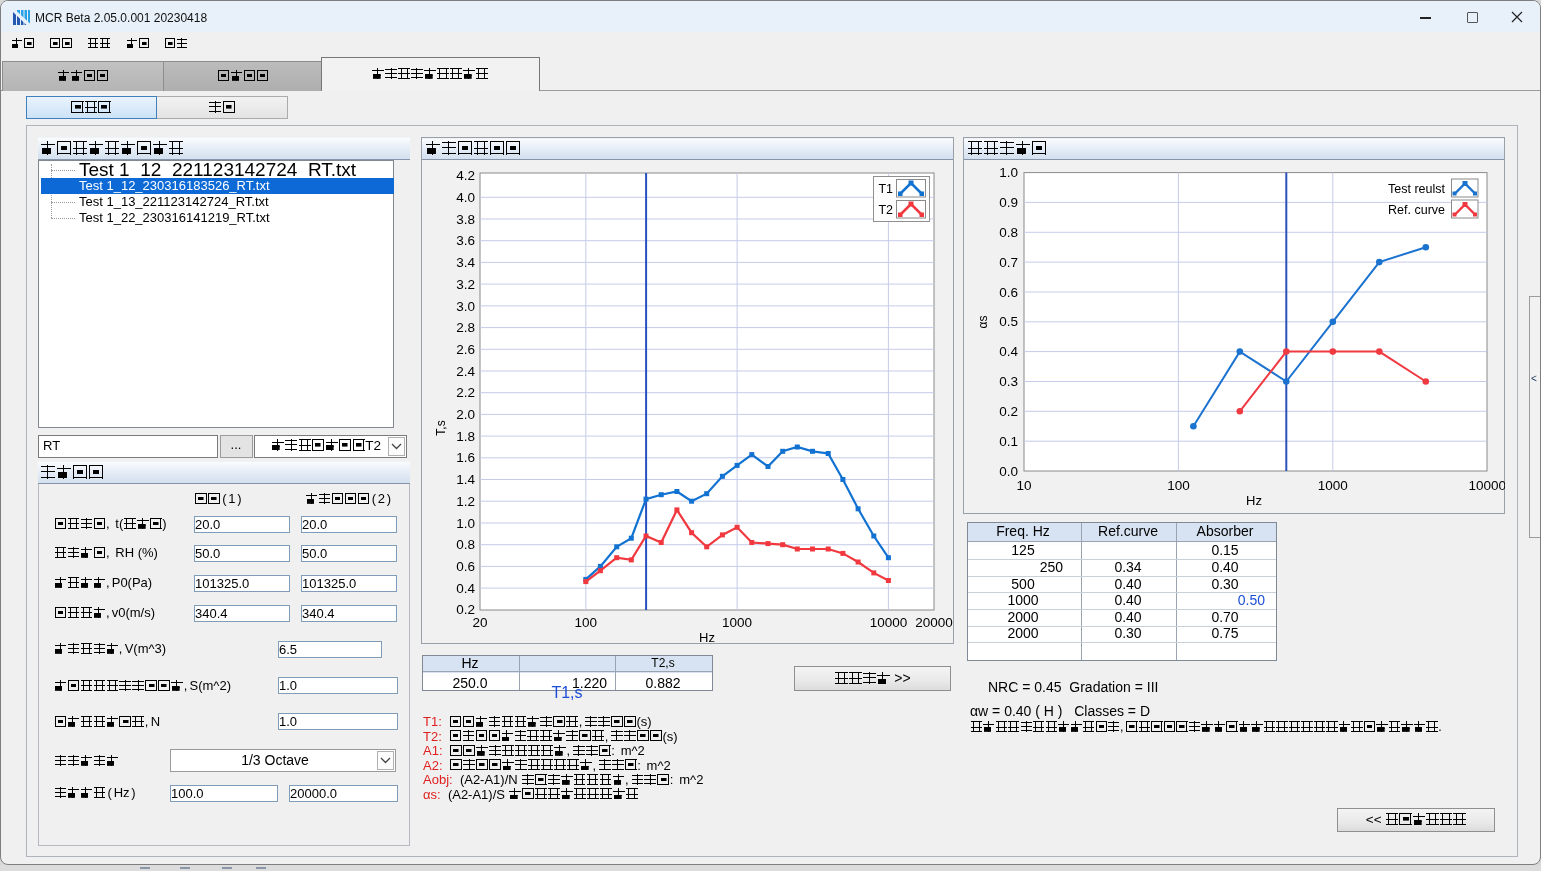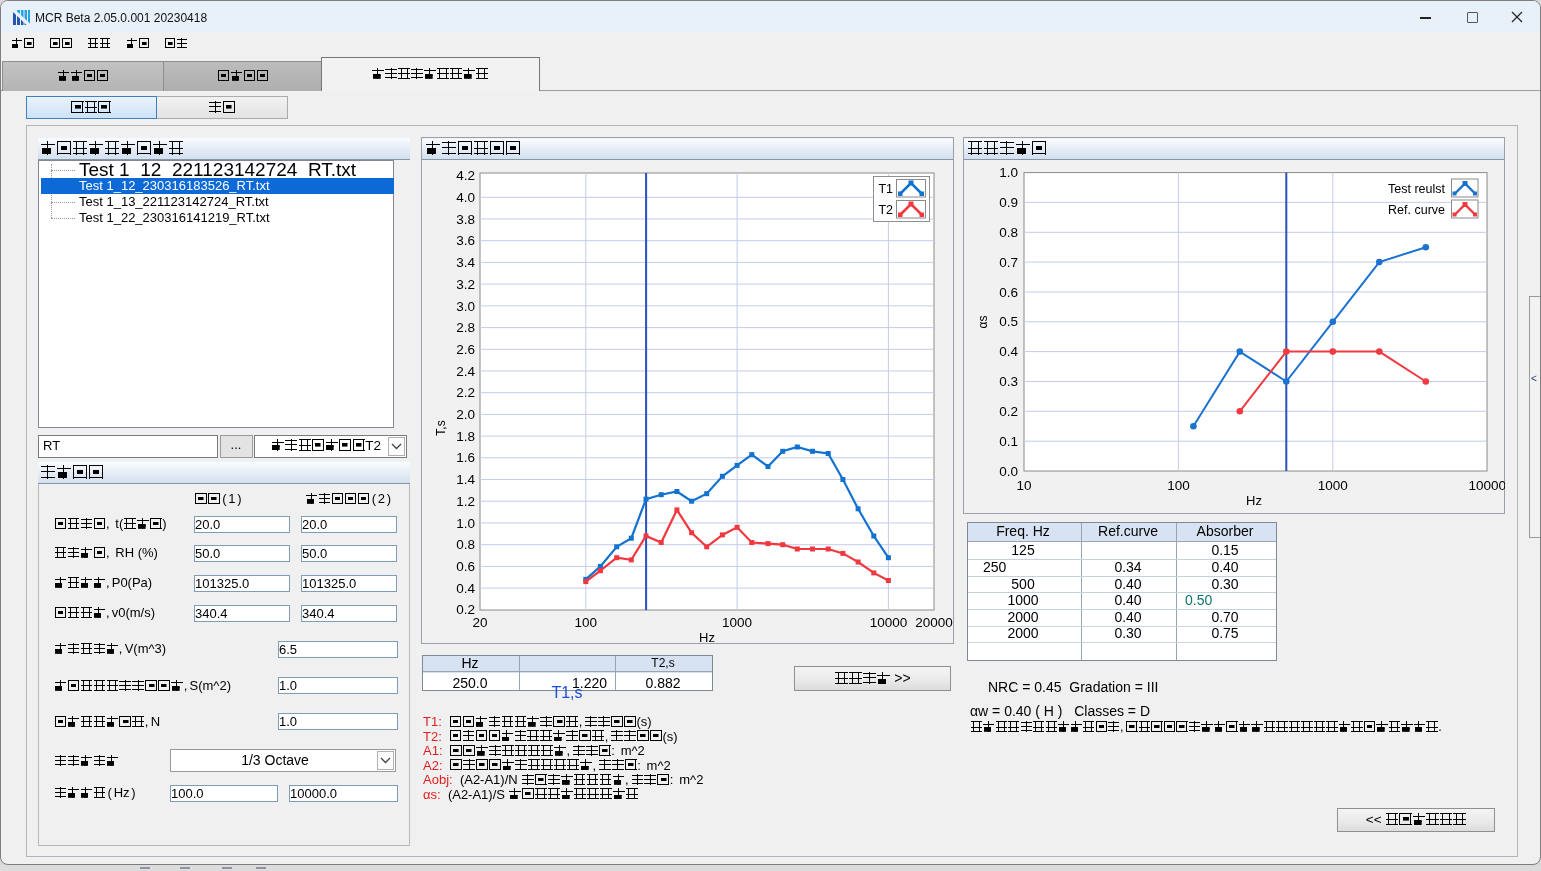--- a/index.html
+++ b/index.html
@@ -86,35 +86,35 @@
 <div style="position:absolute;top:604.0px;font-size:13px;line-height:16px;color:#000;white-space:nowrap;left:53px;"><i class="c c3"></i><i class="c c1"></i><i class="c c1"></i><i class="c c4"></i><span class="pk">,</span>v0(m/s)</div>
 <div class="inp" style="left:193px;top:515px;width:96px;height:17px;line-height:15px;">20.0</div>
 <div class="inp" style="left:300px;top:515px;width:96px;height:17px;line-height:15px;">20.0</div>
 <div class="inp" style="left:193px;top:544px;width:96px;height:17px;line-height:15px;">50.0</div>
 <div class="inp" style="left:300px;top:544px;width:96px;height:17px;line-height:15px;">50.0</div>
 <div class="inp" style="left:193px;top:574px;width:96px;height:17px;line-height:15px;">101325.0</div>
 <div class="inp" style="left:300px;top:574px;width:96px;height:17px;line-height:15px;">101325.0</div>
 <div class="inp" style="left:193px;top:604px;width:96px;height:17px;line-height:15px;">340.4</div>
 <div class="inp" style="left:300px;top:604px;width:96px;height:17px;line-height:15px;">340.4</div>
 <div style="position:absolute;top:640.0px;font-size:13px;line-height:16px;color:#000;white-space:nowrap;left:53px;"><i class="c c4"></i><i class="c c2"></i><i class="c c1"></i><i class="c c2"></i><i class="c c4"></i><span class="pk">,</span>V(m^3)</div>
-<div class="inp" style="left:277px;top:640px;width:120px;height:17px;line-height:15px;">6.5</div>
+<div class="inp" style="left:277px;top:640px;width:104px;height:17px;line-height:15px;">6.5</div>
 <div style="position:absolute;top:677.0px;font-size:13px;line-height:16px;color:#000;white-space:nowrap;left:53px;"><i class="c c4"></i><i class="c c3"></i><i class="c c1"></i><i class="c c1"></i><i class="c c1"></i><i class="c c2"></i><i class="c c2"></i><i class="c c3"></i><i class="c c3"></i><i class="c c4"></i><span class="pk">,</span>S(m^2)</div>
 <div class="inp" style="left:277px;top:676px;width:120px;height:17px;line-height:15px;">1.0</div>
 <div style="position:absolute;top:713.0px;font-size:13px;line-height:16px;color:#000;white-space:nowrap;left:53px;"><i class="c c3"></i><i class="c c4"></i><i class="c c1"></i><i class="c c1"></i><i class="c c4"></i><i class="c c3"></i><i class="c c1"></i><span class="pk">,</span>N</div>
 <div class="inp" style="left:277px;top:712px;width:120px;height:17px;line-height:15px;">1.0</div>
 <div style="position:absolute;top:752.0px;font-size:13px;line-height:16px;color:#000;white-space:nowrap;left:53px;"><i class="c c2"></i><i class="c c2"></i><i class="c c4"></i><i class="c c2"></i><i class="c c4"></i></div>
 <div style="position:absolute;left:169px;top:748px;width:226px;height:23px;background:#fff;border:1px solid #9a9a9a;"></div>
 <div style="position:absolute;top:750.5px;font-size:14px;line-height:17px;color:#000;white-space:nowrap;left:214.0px;width:120px;text-align:center;">1/3 Octave</div>
 <div style="position:absolute;left:376px;top:750px;width:17px;height:19px;background:#fcfcfc;border:1px solid #b0b0b0;"></div>
 <svg style="position:absolute;left:379px;top:756px" width="11" height="7" viewBox="0 0 11 7">
       <path d="M1,1 L5.5,5.5 L10,1" fill="none" stroke="#444" stroke-width="1.3"></path>
     </svg>
 <div style="position:absolute;top:784.0px;font-size:13px;line-height:16px;color:#000;white-space:nowrap;left:53px;"><i class="c c2"></i><i class="c c4"></i><i class="c c4"></i><i class="c c1"></i><span class="pw">(</span>Hz<span class="pw">)</span></div>
 <div class="inp" style="left:169px;top:784px;width:108px;height:17px;line-height:15px;">100.0</div>
-<div class="inp" style="left:288px;top:784px;width:109px;height:17px;line-height:15px;">10000.0</div>
+<div class="inp" style="left:288px;top:784px;width:109px;height:17px;line-height:15px;">20000.0</div>
 <div style="position:absolute;left:420px;top:136px;width:533px;height:507px;border:1px solid #9aa0a8;background:#f1f1f1;"></div>
 <div class="cap" style="left:421px;top:137px;width:531px;height:22px;"></div>
 <div style="position:absolute;top:137.5px;font-size:16px;line-height:19px;color:#000;white-space:nowrap;left:424px;"><i class="c c4"></i><i class="c c2"></i><i class="c c3"></i><i class="c c1"></i><i class="c c3"></i><i class="c c3"></i></div>
 <svg style="position:absolute;left:420px;top:136px" width="533" height="507" viewBox="420 136 533 507">
       <rect x="479" y="172" width="454" height="437" fill="#ffffff" stroke="#8a8a8a" stroke-width="1"></rect>
       <path d="M479,587.1H933 M479,565.4H933 M479,543.7H933 M479,522.0H933 M479,500.2H933 M479,478.5H933 M479,456.8H933 M479,435.1H933 M479,413.4H933 M479,391.7H933 M479,370.0H933 M479,348.3H933 M479,326.6H933 M479,304.9H933 M479,283.1H933 M479,261.4H933 M479,239.7H933 M479,218.0H933 M479,196.3H933 M584.8,172V609 M736.1,172V609 M887.4,172V609" stroke="#c6cbe9" stroke-width="1" fill="none"></path>
       <path d="M645.1,172V609" stroke="#2750c0" stroke-width="2" fill="none"></path>
       <text x="474" y="613.4" font-size="13.5" text-anchor="end" fill="#000">0.2</text>
       <text x="474" y="591.7" font-size="13.5" text-anchor="end" fill="#000">0.4</text>
       <text x="474" y="570.0" font-size="13.5" text-anchor="end" fill="#000">0.6</text>
@@ -275,31 +275,31 @@
 <div style="position:absolute;left:967px;top:539.5px;width:308px;height:1.0px;background:#9aa4b0;"></div>
 <div style="position:absolute;left:967px;top:541px;width:308px;height:3px;background:#fdfdfd;"></div>
 <div style="position:absolute;top:521.5px;font-size:14px;line-height:17px;color:#000;white-space:nowrap;left:972.0px;width:100px;text-align:center;">Freq. Hz</div>
 <div style="position:absolute;top:521.5px;font-size:14px;line-height:17px;color:#000;white-space:nowrap;left:1077.0px;width:100px;text-align:center;">Ref.curve</div>
 <div style="position:absolute;top:521.5px;font-size:14px;line-height:17px;color:#000;white-space:nowrap;left:1174.0px;width:100px;text-align:center;">Absorber</div>
 <div style="position:absolute;left:1080px;top:522px;width:1px;height:137px;background:#9aa4b0;"></div>
 <div style="position:absolute;left:1175px;top:522px;width:1px;height:137px;background:#9aa4b0;"></div>
 <div style="position:absolute;top:541.3px;font-size:14px;line-height:17px;color:#000;white-space:nowrap;left:982.0px;width:80px;text-align:center;">125</div>
 <div style="position:absolute;top:541.3px;font-size:14px;line-height:17px;color:#000;white-space:nowrap;left:1184.0px;width:80px;text-align:center;">0.15</div>
 <div style="position:absolute;left:967px;top:558.0999999999999px;width:308px;height:1.0px;background:#c8d0da;"></div>
-<div style="position:absolute;top:557.9px;font-size:14px;line-height:17px;color:#000;white-space:nowrap;left:982.0px;width:80px;text-align:left;">250</div>
+<div style="position:absolute;top:557.9px;font-size:14px;line-height:17px;color:#000;white-space:nowrap;left:982.0px;width:80px;text-align:right;">250</div>
 <div style="position:absolute;top:557.9px;font-size:14px;line-height:17px;color:#000;white-space:nowrap;left:1087.0px;width:80px;text-align:center;">0.34</div>
 <div style="position:absolute;top:557.9px;font-size:14px;line-height:17px;color:#000;white-space:nowrap;left:1184.0px;width:80px;text-align:center;">0.40</div>
 <div style="position:absolute;left:967px;top:574.6999999999999px;width:308px;height:1.0px;background:#c8d0da;"></div>
 <div style="position:absolute;top:574.5px;font-size:14px;line-height:17px;color:#000;white-space:nowrap;left:982.0px;width:80px;text-align:center;">500</div>
 <div style="position:absolute;top:574.5px;font-size:14px;line-height:17px;color:#000;white-space:nowrap;left:1087.0px;width:80px;text-align:center;">0.40</div>
 <div style="position:absolute;top:574.5px;font-size:14px;line-height:17px;color:#000;white-space:nowrap;left:1184.0px;width:80px;text-align:center;">0.30</div>
 <div style="position:absolute;left:967px;top:591.3px;width:308px;height:1.0px;background:#c8d0da;"></div>
 <div style="position:absolute;top:591.1px;font-size:14px;line-height:17px;color:#000;white-space:nowrap;left:982.0px;width:80px;text-align:center;">1000</div>
 <div style="position:absolute;top:591.1px;font-size:14px;line-height:17px;color:#000;white-space:nowrap;left:1087.0px;width:80px;text-align:center;">0.40</div>
-<div style="position:absolute;top:591.1px;font-size:14px;line-height:17px;color:#0f766e;white-space:nowrap;left:1184.0px;width:80px;text-align:left;">0.50</div>
+<div style="position:absolute;top:591.1px;font-size:14px;line-height:17px;color:#1d4ed8;white-space:nowrap;left:1184.0px;width:80px;text-align:right;">0.50</div>
 <div style="position:absolute;left:967px;top:607.9px;width:308px;height:1.0px;background:#c8d0da;"></div>
 <div style="position:absolute;top:607.7px;font-size:14px;line-height:17px;color:#000;white-space:nowrap;left:982.0px;width:80px;text-align:center;">2000</div>
 <div style="position:absolute;top:607.7px;font-size:14px;line-height:17px;color:#000;white-space:nowrap;left:1087.0px;width:80px;text-align:center;">0.40</div>
 <div style="position:absolute;top:607.7px;font-size:14px;line-height:17px;color:#000;white-space:nowrap;left:1184.0px;width:80px;text-align:center;">0.70</div>
 <div style="position:absolute;left:967px;top:624.5px;width:308px;height:1.0px;background:#c8d0da;"></div>
 <div style="position:absolute;top:624.3px;font-size:14px;line-height:17px;color:#000;white-space:nowrap;left:982.0px;width:80px;text-align:center;">2000</div>
 <div style="position:absolute;top:624.3px;font-size:14px;line-height:17px;color:#000;white-space:nowrap;left:1087.0px;width:80px;text-align:center;">0.30</div>
 <div style="position:absolute;top:624.3px;font-size:14px;line-height:17px;color:#000;white-space:nowrap;left:1184.0px;width:80px;text-align:center;">0.75</div>
 <div style="position:absolute;left:967px;top:641.0999999999999px;width:308px;height:1.0px;background:#c8d0da;"></div>
 <div style="position:absolute;top:677.5px;font-size:14px;line-height:17px;color:#000;white-space:nowrap;left:987px;">NRC = 0.45&nbsp; Gradation = III</div>

